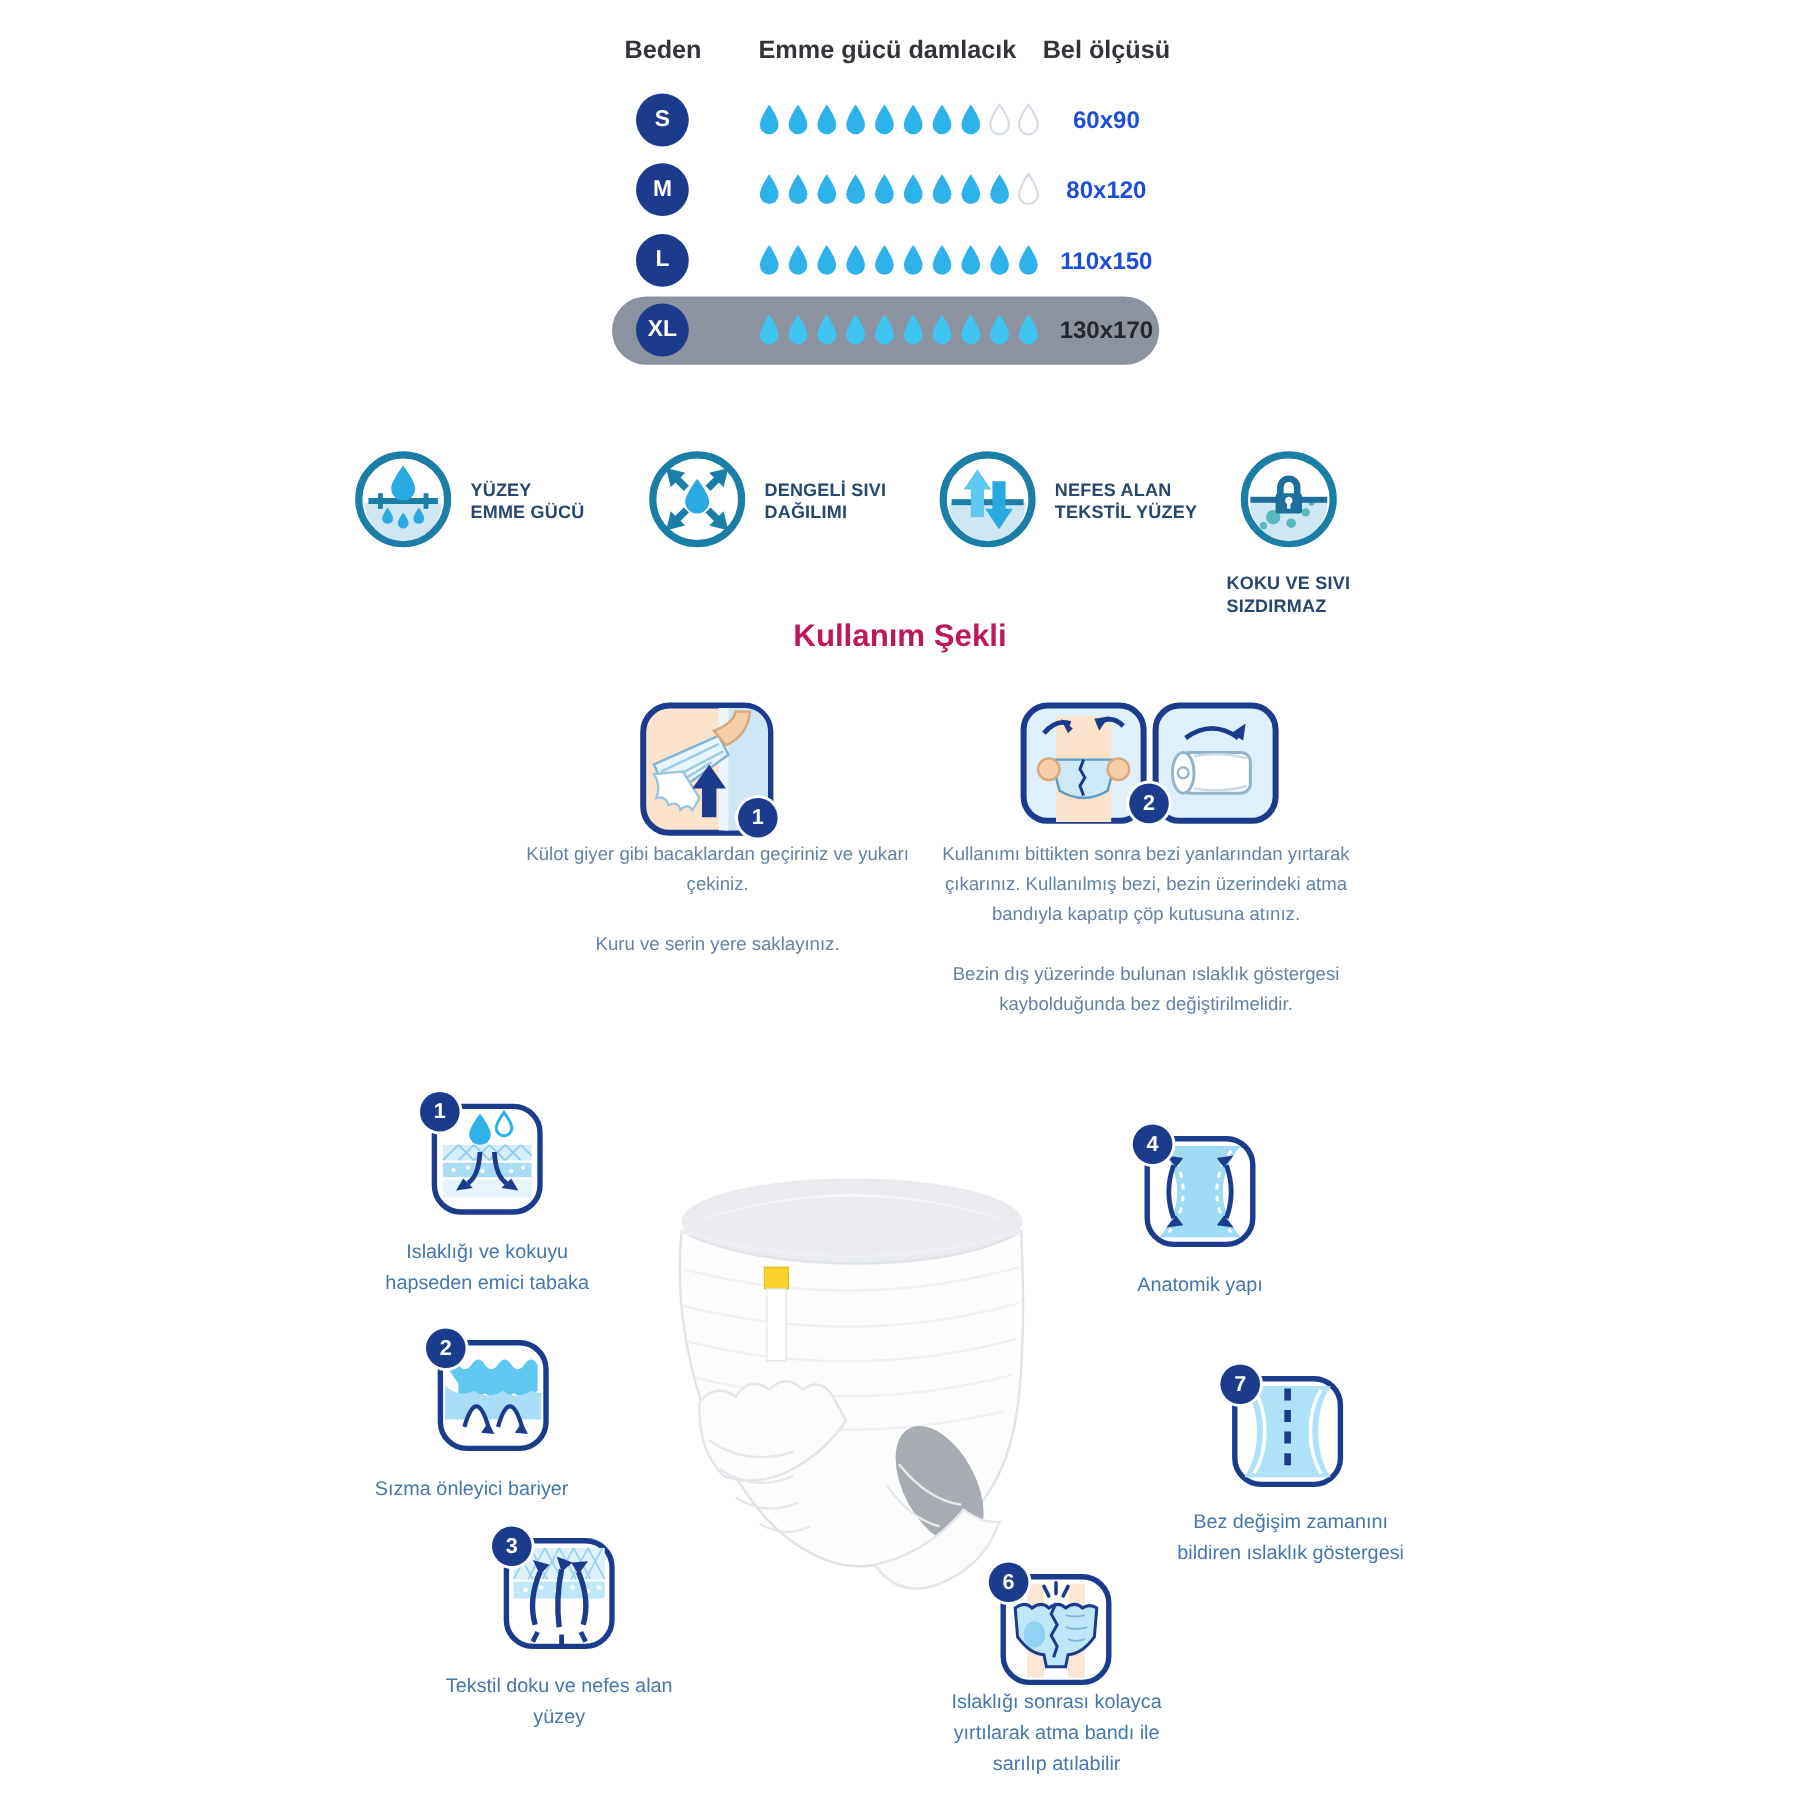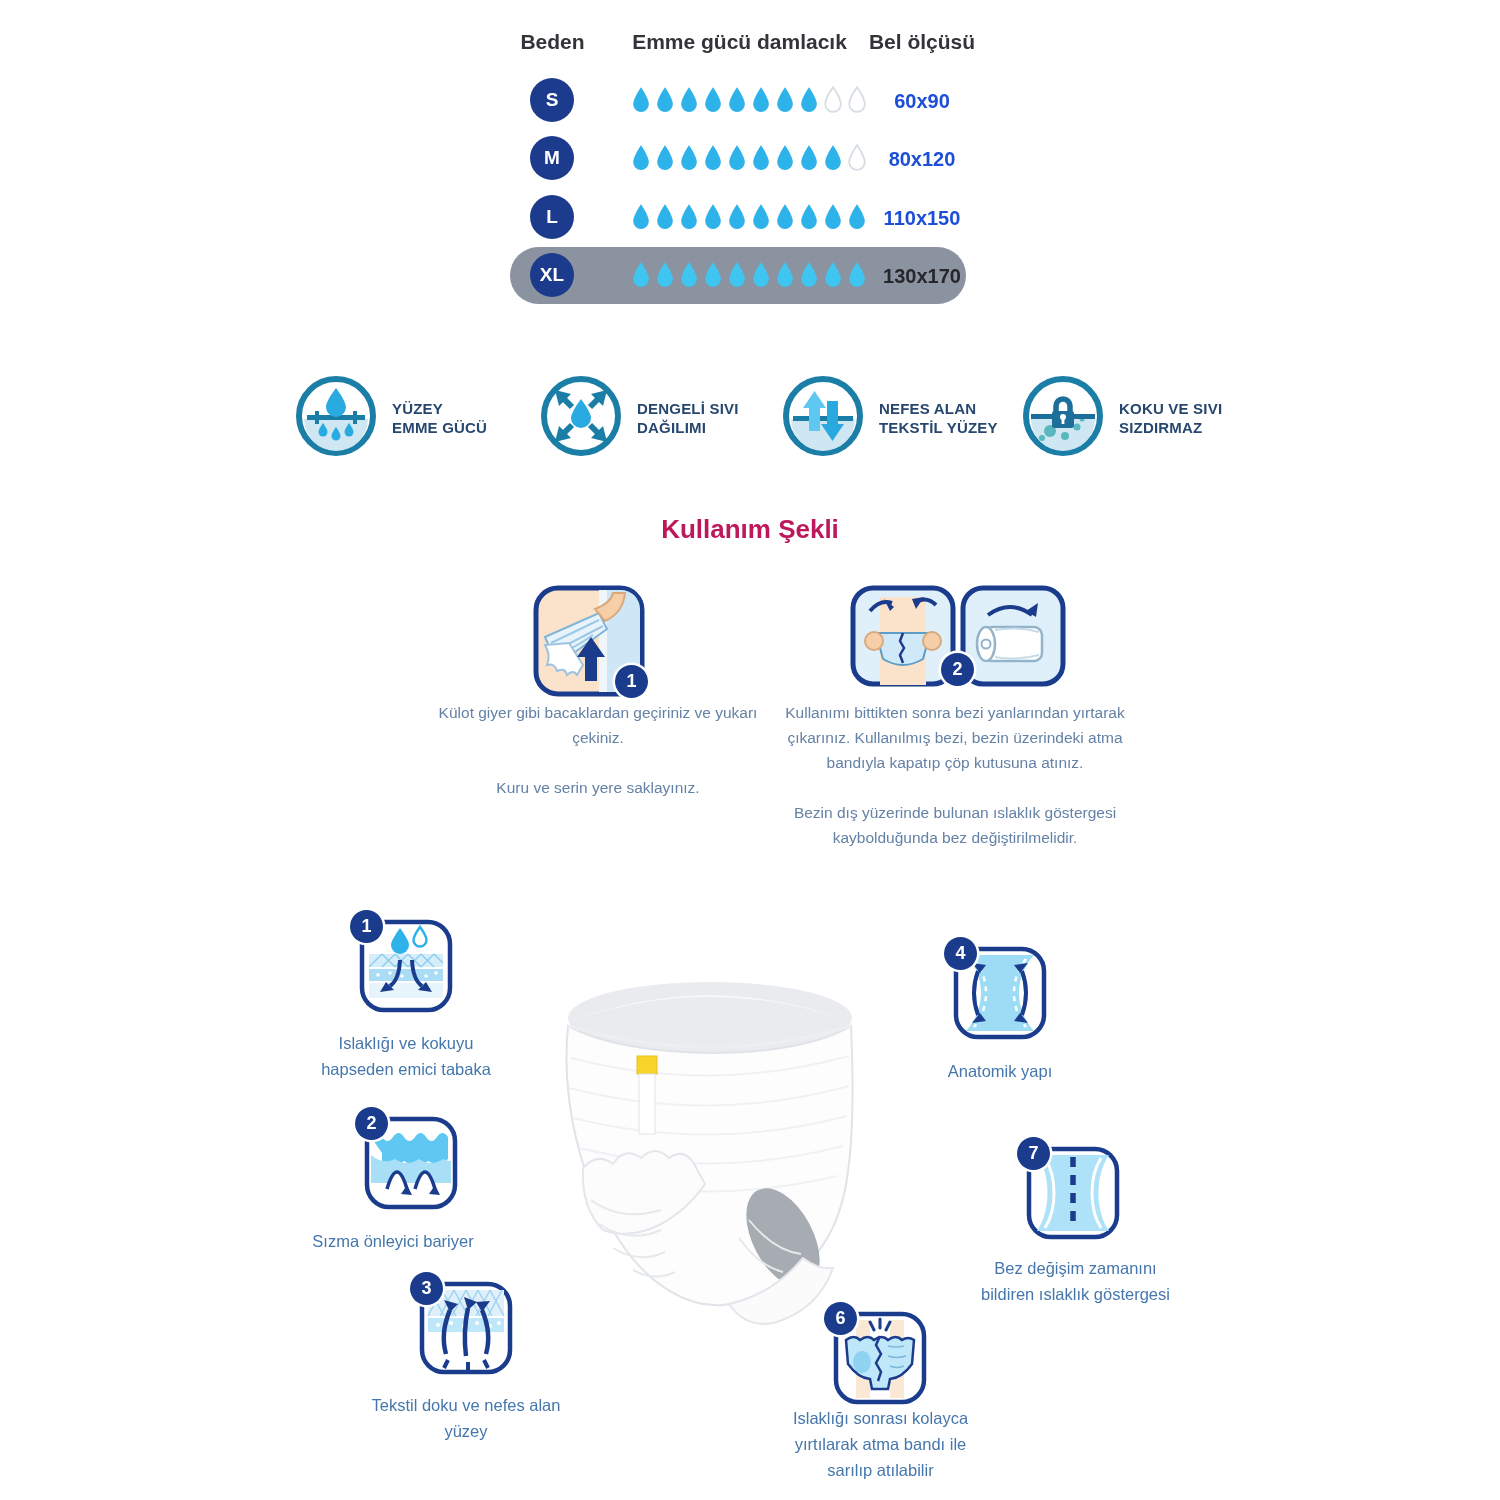--- a/index.html
+++ b/index.html
@@ -261,21 +261,21 @@
             <polygon points="39,49 62,49 50.5,66"></polygon>
           </g>
       </svg>
     </span>
     <span class="feat-label">
       <span>NEFES ALAN</span><br>
       <span>TEKSTİL YÜZEY</span>
     </span>
   </div>
 
-  <div class="feat" style="left:1022px;top:375px;">
+  <div class="feat" style="left:1022px;top:375px;flex-direction:column;">
     <span>
       <svg width="82" height="82" viewBox="0 0 82 82">
         <circle cx="41" cy="41" r="37" fill="#fff" stroke="#1b7ea6" stroke-width="6"></circle>
         <path d="M9 44 a32 32 0 0 0 64 0 Z" fill="#cfe7f3"></path>
         <g fill="#59b8bd">
             <circle cx="28" cy="56" r="6"></circle>
             <circle cx="43" cy="61" r="4"></circle>
             <circle cx="55" cy="52" r="3.5"></circle>
             <circle cx="20" cy="63" r="3"></circle>
             <circle cx="60" cy="44" r="2.5"></circle>

